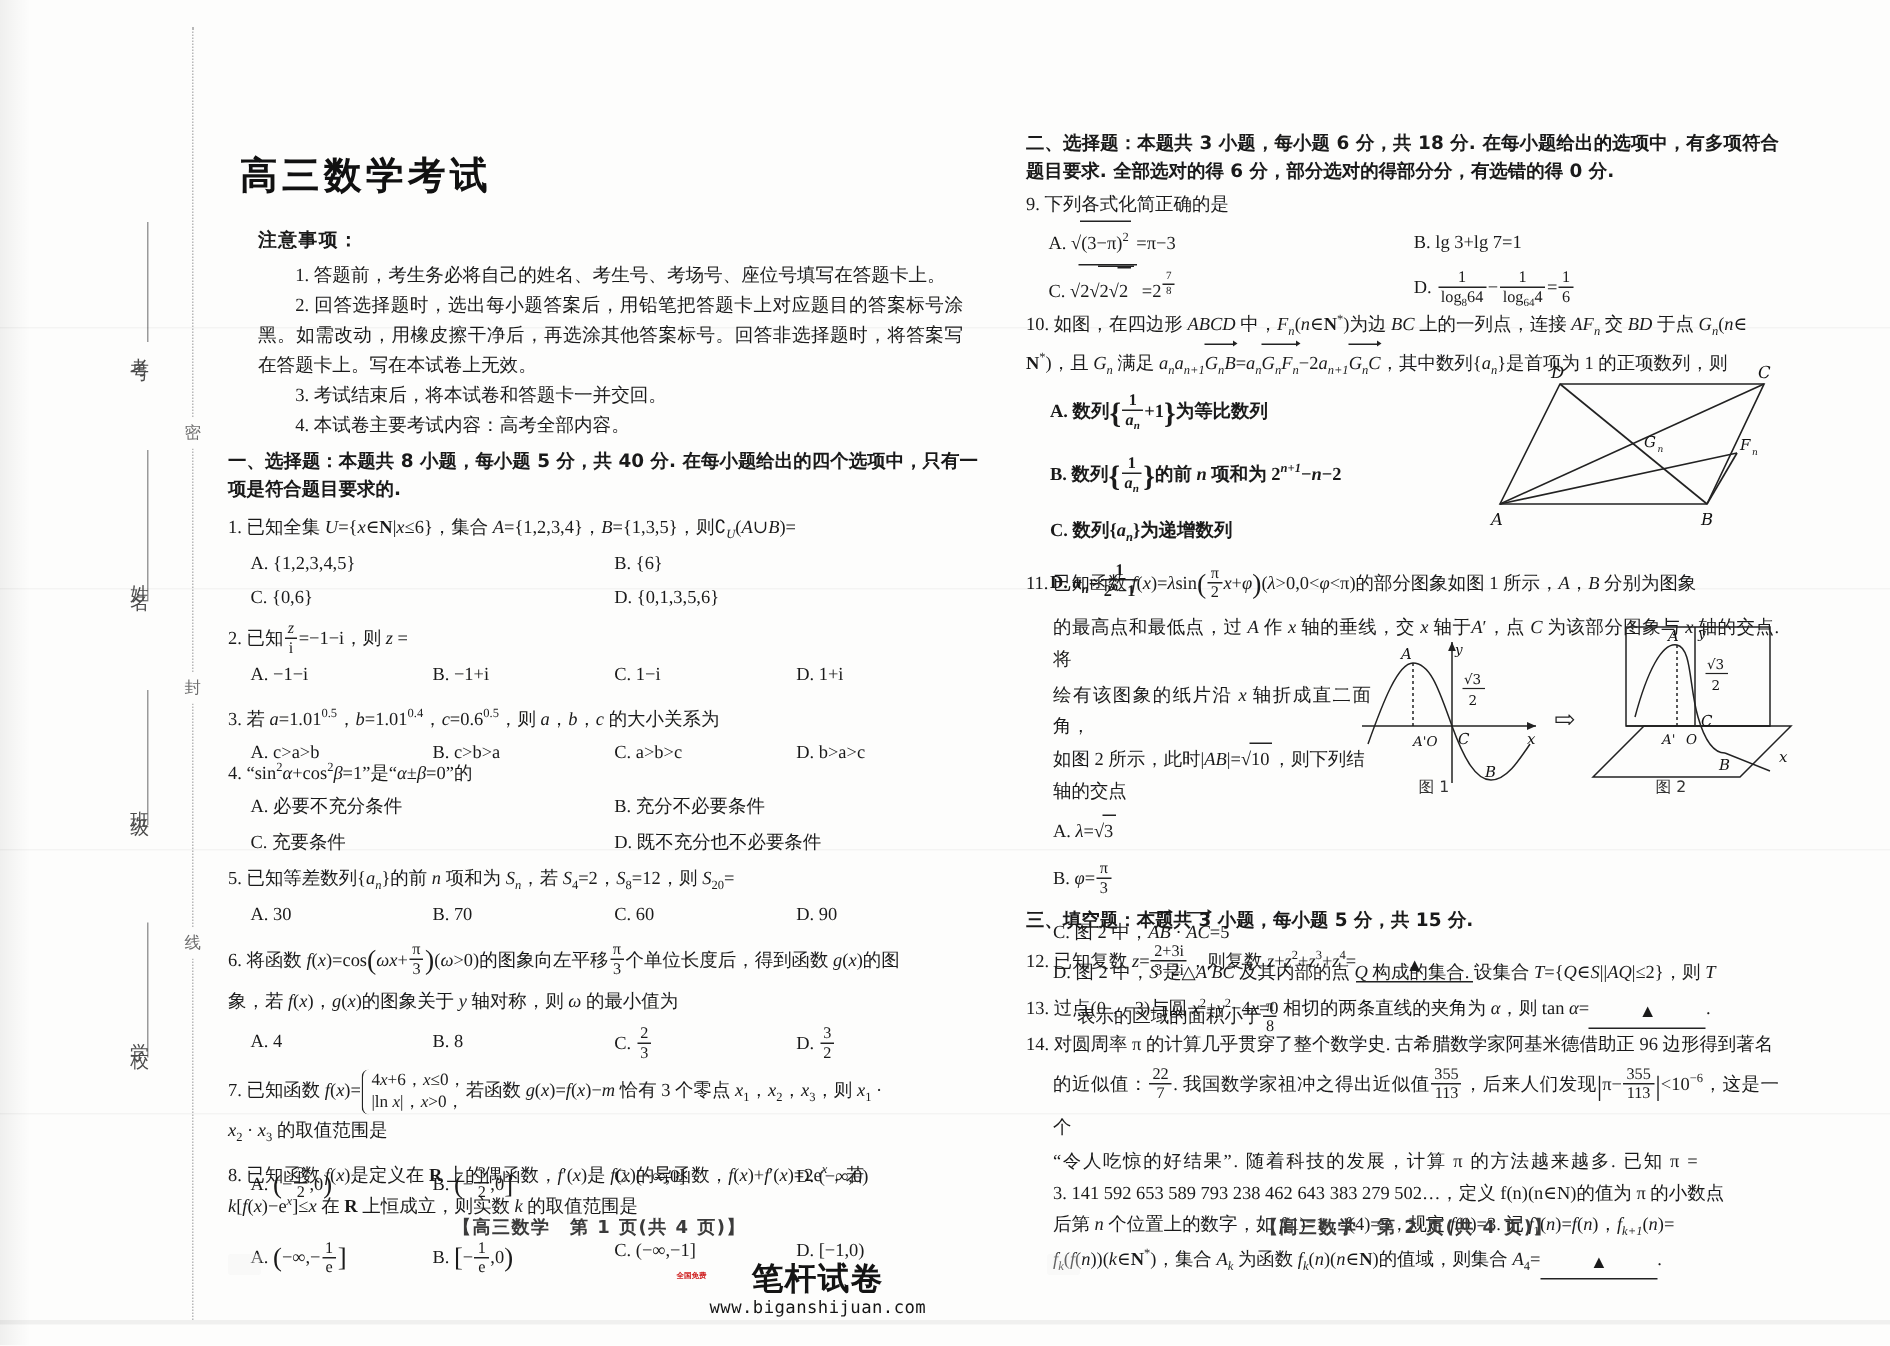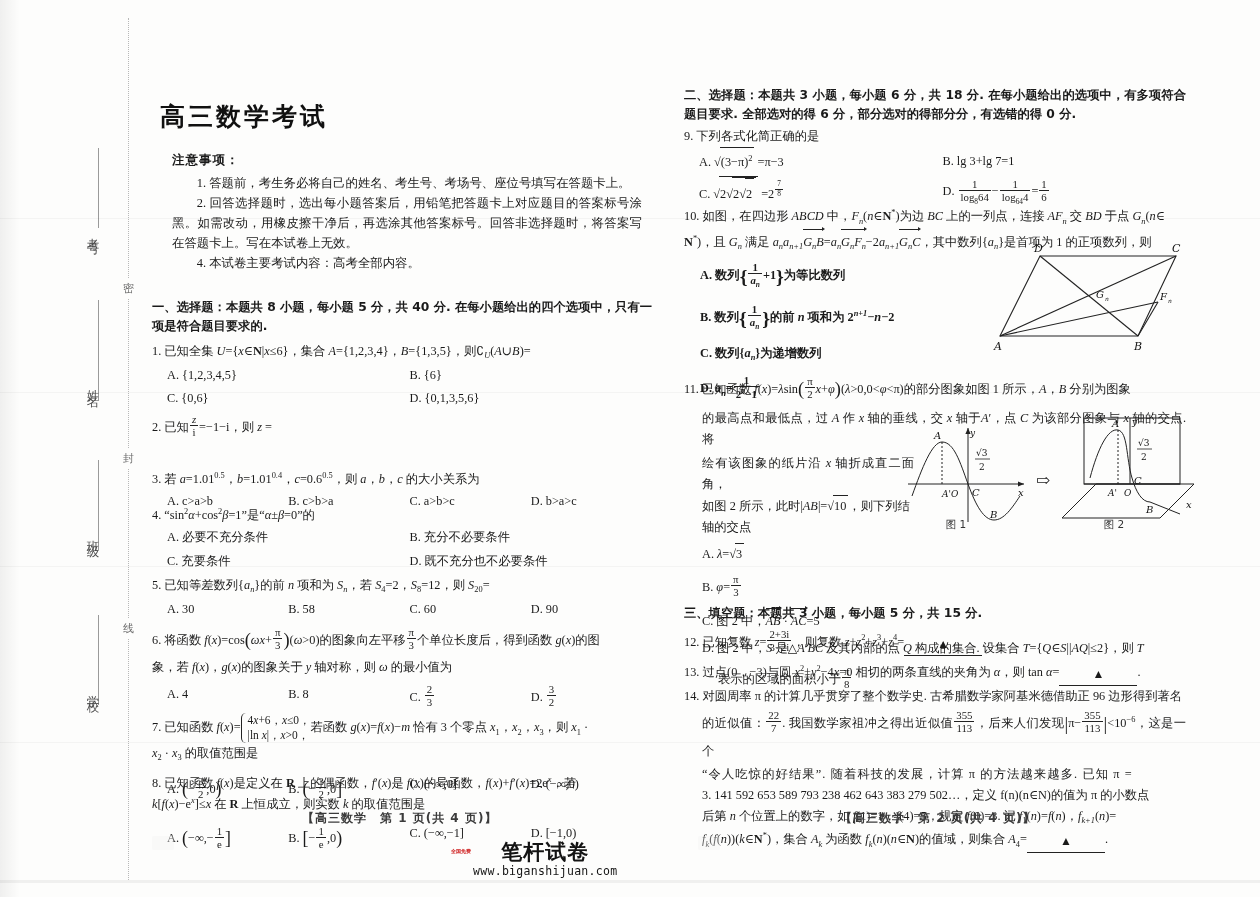--- a/index.html
+++ b/index.html
@@ -206,20 +206,21 @@
   <div class="seal-char" style="top:618px;">线</div>
 
   <div class="exam-title">高三数学考试</div>
 
   <div class="col col-left">
 
     <div style="position:absolute;left:22px;top:152px;width:470px;">
       <div class="notice-head">注意事项：</div>
       <div class="notice-item" style="margin-top:4px;">1. 答题前，考生务必将自己的姓名、考生号、考场号、座位号填写在答题卡上。</div>
       <div class="notice-item">2. 回答选择题时，选出每小题答案后，用铅笔把答题卡上对应题目的答案标号涂黑。如需改动，用橡皮擦干净后，再选涂其他答案标号。回答非选择题时，将答案写在答题卡上。写在本试卷上无效。</div>
+      <div class="notice-item">3. 考试结束后，将本试卷和答题卡一并交回。</div>
       <div class="notice-item">4. 本试卷主要考试内容：高考全部内容。</div>
     </div>
 
     <div style="position:absolute;left:2px;top:298px;width:500px;">
       <div class="sec-head">
         <span>一、选择题：本题共 8 小题，每小题 5 分，共 40 分.</span>
         <span>在每小题给出的四个选项中，只有一项是符合题目要求的.</span>
       </div>
     </div>
 
@@ -233,20 +234,26 @@
       </div>
       <div class="opts two indent">
         <div>C. {0,6}</div>
         <div>D. {0,1,3,5,6}</div>
       </div>
     </div>
 
     <div style="position:absolute;left:2px;top:408px;width:500px;">
       <div class="q">
         2. 已知<span class="frac"><span class="num it">z</span><span class="den">i</span></span>=−1−i，则 <span class="it">z</span> =
+      </div>
+      <div class="opts four indent">
+        <div>A. −1−i</div>
+        <div>B. −1+i</div>
+        <div>C. 1−i</div>
+        <div>D. 1+i</div>
       </div>
     </div>
 
     <div style="position:absolute;left:2px;top:464px;width:500px;">
       <div class="q">
         3. 若 <span class="it">a</span>=1.01<span class="sup">0.5</span>，<span class="it">b</span>=1.01<span class="sup">0.4</span>，<span class="it">c</span>=0.6<span class="sup">0.5</span>，则 <span class="it">a</span>，<span class="it">b</span>，<span class="it">c</span> 的大小关系为
       </div>
       <div class="opts four indent">
         <div>A. c&gt;a&gt;b</div>
         <div>B. c&gt;b&gt;a</div>
@@ -268,21 +275,21 @@
         <div>D. 既不充分也不必要条件</div>
       </div>
     </div>
 
     <div style="position:absolute;left:2px;top:570px;width:500px;">
       <div class="q">
         5. 已知等差数列{<span class="it">a</span><span class="sub it">n</span>}的前 <span class="it">n</span> 项和为 <span class="it">S</span><span class="sub it">n</span>，若 <span class="it">S</span><span class="sub">4</span>=2，<span class="it">S</span><span class="sub">8</span>=12，则 <span class="it">S</span><span class="sub">20</span>=
       </div>
       <div class="opts four indent">
         <div>A. 30</div>
-        <div>B. 58</div>
+        <div>B. 70</div>
         <div>C. 60</div>
         <div>D. 90</div>
       </div>
     </div>
 
     <div style="position:absolute;left:2px;top:620px;width:500px;">
       <div class="q">
         <span class="qline">6. 将函数 <span class="it">f</span>(<span class="it">x</span>)=cos<span style="font-size:1.5em;vertical-align:-0.12em;">(</span><span class="it">ωx</span>+<span class="frac"><span class="num">π</span><span class="den">3</span></span><span style="font-size:1.5em;vertical-align:-0.12em;">)</span>(<span class="it">ω</span>&gt;0)的图象向左平移<span class="frac"><span class="num">π</span><span class="den">3</span></span>个单位长度后，得到函数 <span class="it">g</span>(<span class="it">x</span>)的图</span>
         <span class="qline">象，若 <span class="it">f</span>(<span class="it">x</span>)，<span class="it">g</span>(<span class="it">x</span>)的图象关于 <span class="it">y</span> 轴对称，则 <span class="it">ω</span> 的最小值为</span>
       </div>

